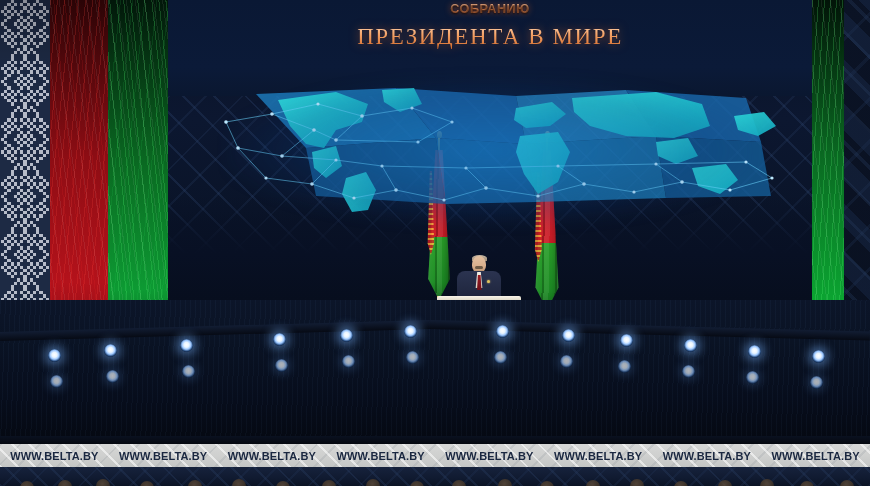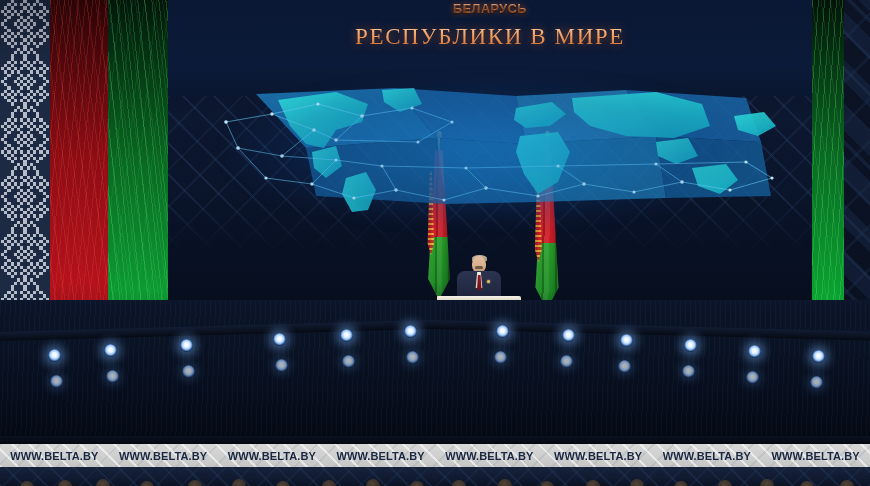--- a/index.html
+++ b/index.html
@@ -1070,22 +1070,22 @@
           <circle cx="586" cy="92" r="1.6"></circle>
             <circle cx="560" cy="76" r="1.6"></circle>
           <circle cx="226" cy="22" r="1.6"></circle>
             <circle cx="266" cy="36" r="1.6"></circle>
           <circle cx="232" cy="56" r="1.6"></circle>
         </g>
       </svg>
     </div>
 
     <div class="titles">
-      <div class="t-line t1">БЕЛАРУСЬ</div>
-      <div class="t-main">РЕСПУБЛИКИ В МИРЕ</div>
+      <div class="t-line t1">СОБРАНИЮ</div>
+      <div class="t-main">ПРЕЗИДЕНТА В МИРЕ</div>
     </div>
   </div>
 
   <div class="screen-lower"></div>
 
   <div class="flag" style="left:424px; top:150px; width:30px; height:150px;">
     <div class="flag-pole"></div>
     <div class="flag-cloth"></div>
     <div class="flag-orn"></div>
     <div class="flag-folds"></div>

